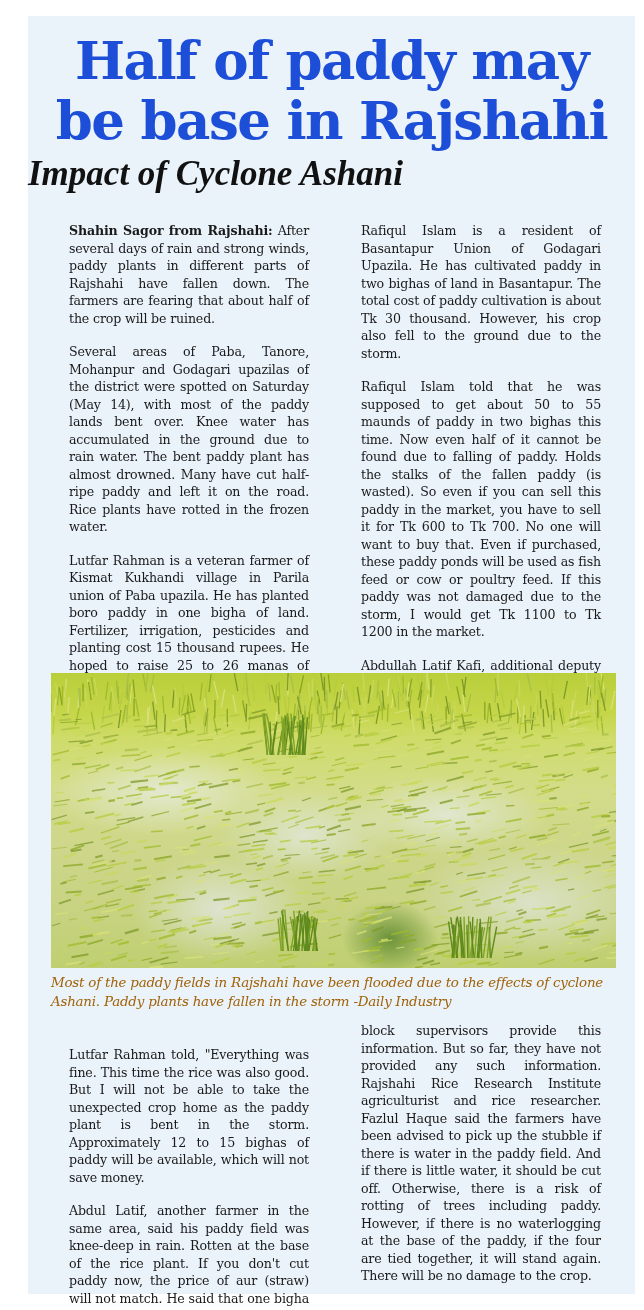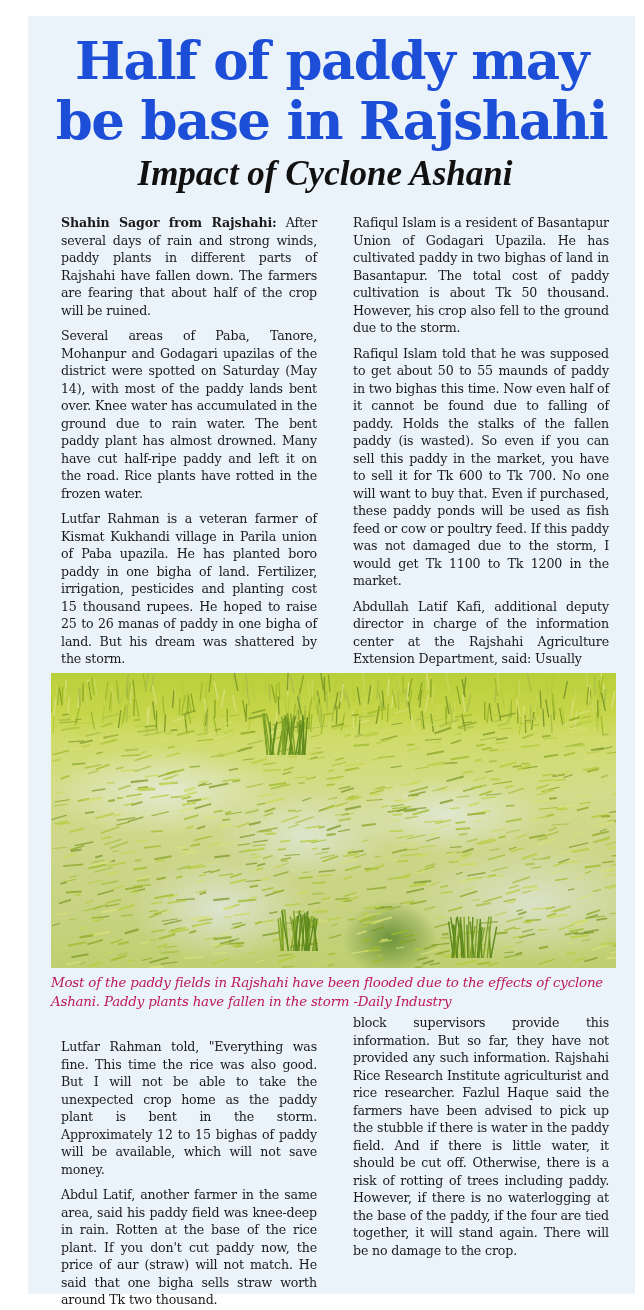--- a/index.html
+++ b/index.html
@@ -33,40 +33,39 @@
       line-height: 60px;
       letter-spacing: -1.5px;
       color: #1d4ed8;
       margin: 0;
     }
     .subhead {
       position: absolute;
       left: 0;
       top: 138px;
       width: 594px;
-      text-align: center;
       font-family: "Liberation Serif", serif;
       font-style: italic;
       font-size: 35px;
       line-height: 40px;
       color: #111;
       margin: 0;
     }
     .col {
       position: absolute;
       width: 272px;
       font-family: "DejaVu Serif", serif;
       font-size: 12.6px;
       line-height: 17.5px;
       color: #1a1a1a;
       text-align: justify;
       letter-spacing: -0.15px;
     }
     .col p {
-      margin: 8px;
+      margin: 16px;
     }
     .col-top-left  { left: 25px;  top: 190px; }
     .col-top-right { left: 317px; top: 190px; }
     .col-bot-left  { left: 25px;  top: 1014px; }
     .col-bot-right { left: 317px; top: 990px; }
     .byline {
       font-weight: bold;
     }
     .photo {
       position: absolute;
@@ -93,21 +92,21 @@
     }
     .caption {
       position: absolute;
       left: 23px;
       top: 958px;
       width: 570px;
       font-family: "DejaVu Serif", serif;
       font-style: italic;
       font-size: 13.4px;
       line-height: 18.5px;
-      color: #be185d;
+      color: #a16207;
       letter-spacing: -0.2px;
       margin: 0;
     }
   </style>
 </head>
 <body>
 
 <div class="panel">
 
   <h1 class="headline">
@@ -117,21 +116,21 @@
 
   <h2 class="subhead">Impact of Cyclone Ashani</h2>
 
   <div class="col col-top-left">
     <p><span class="byline">Shahin Sagor from Rajshahi:</span> <span>After several days of rain and strong winds, paddy plants in different parts of Rajshahi have fallen down. The farmers are fearing that about half of the crop will be ruined.</span></p>
     <p>Several areas of Paba, Tanore, Mohanpur and Godagari upazilas of the district were spotted on Saturday (May 14), with most of the paddy lands bent over. Knee water has accumulated in the ground due to rain water. The bent paddy plant has almost drowned. Many have cut half-ripe paddy and left it on the road. Rice plants have rotted in the frozen water.</p>
     <p>Lutfar Rahman is a veteran farmer of Kismat Kukhandi village in Parila union of Paba upazila. He has planted boro paddy in one bigha of land. Fertilizer, irrigation, pesticides and planting cost 15 thousand rupees. He hoped to raise 25 to 26 manas of paddy in one bigha of land. But his dream was shattered by the storm.</p>
   </div>
 
   <div class="col col-top-right">
-    <p>Rafiqul Islam is a resident of Basantapur Union of Godagari Upazila. He has cultivated paddy in two bighas of land in Basantapur. The total cost of paddy cultivation is about Tk 50 thousand. However, his crop also fell to the ground due to the storm.</p>
+    <p>Rafiqul Islam is a resident of Basantapur Union of Godagari Upazila. He has cultivated paddy in two bighas of land in Basantapur. The total cost of paddy cultivation is about Tk 30 thousand. However, his crop also fell to the ground due to the storm.</p>
     <p>Rafiqul Islam told that he was supposed to get about 50 to 55 maunds of paddy in two bighas this time. Now even half of it cannot be found due to falling of paddy. Holds the stalks of the fallen paddy (is wasted). So even if you can sell this paddy in the market, you have to sell it for Tk 600 to Tk 700. No one will want to buy that. Even if purchased, these paddy ponds will be used as fish feed or cow or poultry feed. If this paddy was not damaged due to the storm, I would get Tk 1100 to Tk 1200 in the market.</p>
     <p>Abdullah Latif Kafi, additional deputy director in charge of the information center at the Rajshahi Agriculture Extension Department, said: Usually</p>
   </div>
 
   <div class="photo" title="Flooded paddy field with rice plants flattened by the storm">
     <svg viewBox="0 0 565 295" preserveAspectRatio="none">
       <g id="grass-strokes">
           <line x1="277.0844478737997" y1="42.235532407407405" x2="274.0082475994513" y2="24.23553240740741" stroke="#b6cc3c" stroke-width="1.3"></line>
           <line x1="250.41358024691357" y1="39.78722993827161" x2="247.04204389574758" y2="21.787229938271604" stroke="#a8bf48" stroke-width="1.3"></line>
           <line x1="333.02254801097394" y1="35.48707561728395" x2="331.2980624142661" y2="17.48707561728395" stroke="#7e9a2a" stroke-width="1.3"></line>

